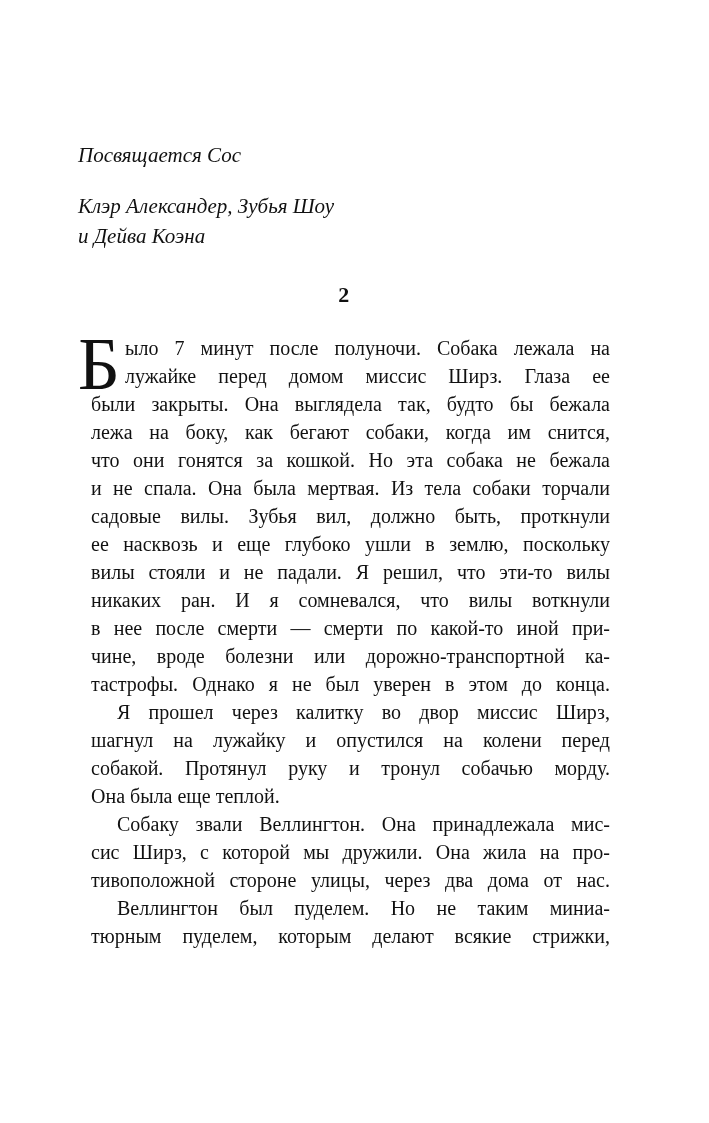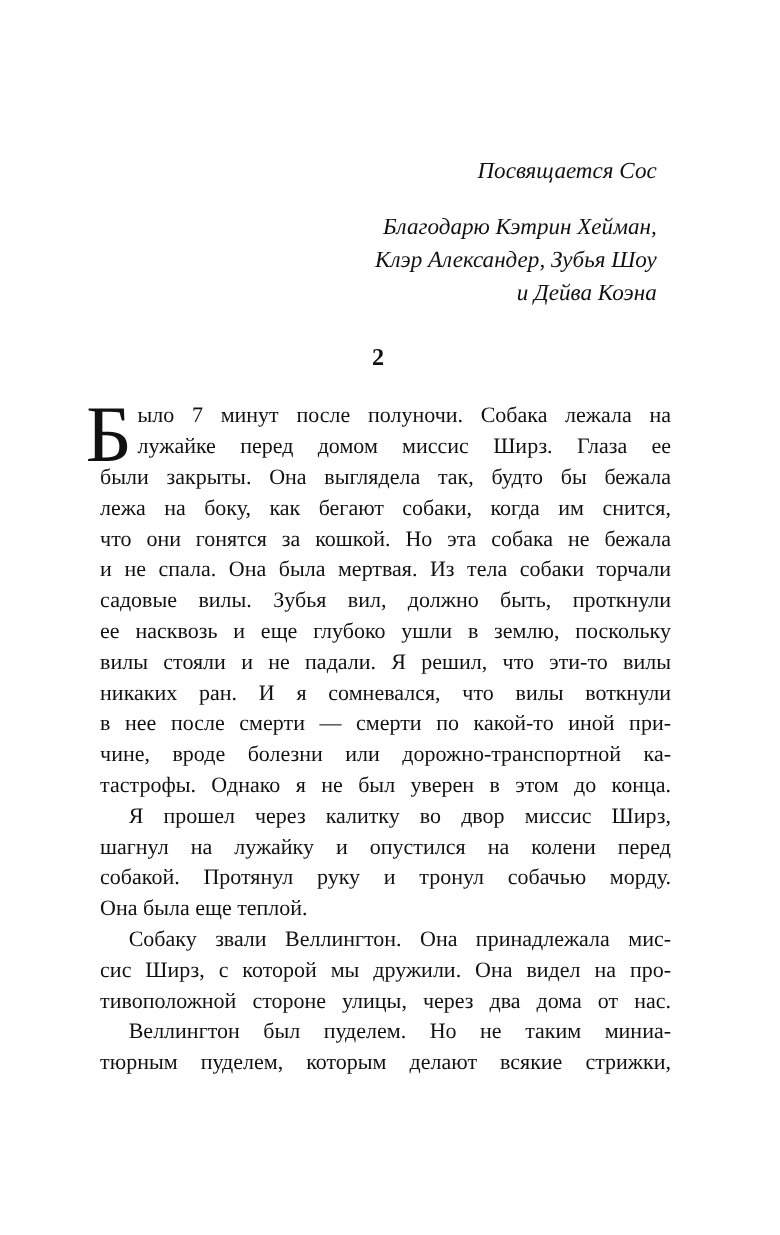--- a/index.html
+++ b/index.html
@@ -19,21 +19,21 @@
   .content {
     position: absolute;
     top: 0;
     left: 78px;
     width: 532px;
   }
   
   .front-matter {
     margin-top: 140px;
     padding-right: 13px;
-    text-align: right;
+    text-align: left;
     font-style: italic;
     font-size: 21px;
     line-height: 30px;
   }
   .dedication-line {
     margin-bottom: 21px;
   }
   
   .chapter-number {
     margin-top: 32px;
@@ -77,21 +77,20 @@
 </style>
 </head>
 <body>
 
 <div class="page">
   <div class="content">
 
     <div class="front-matter">
       <div class="dedication-line">Посвящается Сос</div>
       <div id="ack-block">
-          <div class="ack-line">Благодарю Кэтрин Хейман,</div>
           <div class="ack-line">Клэр Александер, Зубья Шоу</div>
           <div class="ack-line">и Дейва Коэна</div>
         </div>
     </div>
 
     <div class="chapter-number">2</div>
 
     <div class="body-text" id="body-text">
         <div class="paragraph">
           <div class="drop-cap">Б</div>
@@ -112,21 +111,21 @@
         </div>
         <div class="paragraph">
           <div class="text-line just indent">Я прошел через калитку во двор миссис Ширз,</div>
           <div class="text-line just">шагнул на лужайку и опустился на колени перед</div>
           <div class="text-line just">собакой. Протянул руку и тронул собачью морду.</div>
           <div class="text-line">Она была еще теплой.</div>
           <div class="clear"></div>
         </div>
         <div class="paragraph">
           <div class="text-line just indent">Собаку звали Веллингтон. Она принадлежала мис-</div>
-          <div class="text-line just">сис Ширз, с которой мы дружили. Она видел на про-</div>
+          <div class="text-line just">сис Ширз, с которой мы дружили. Она жила на про-</div>
           <div class="text-line just">тивоположной стороне улицы, через два дома от нас.</div>
           <div class="clear"></div>
         </div>
         <div class="paragraph">
           <div class="text-line just indent">Веллингтон был пуделем. Но не таким миниа-</div>
           <div class="text-line just">тюрным пуделем, которым делают всякие стрижки,</div>
           <div class="clear"></div>
         </div>
       </div>
 

